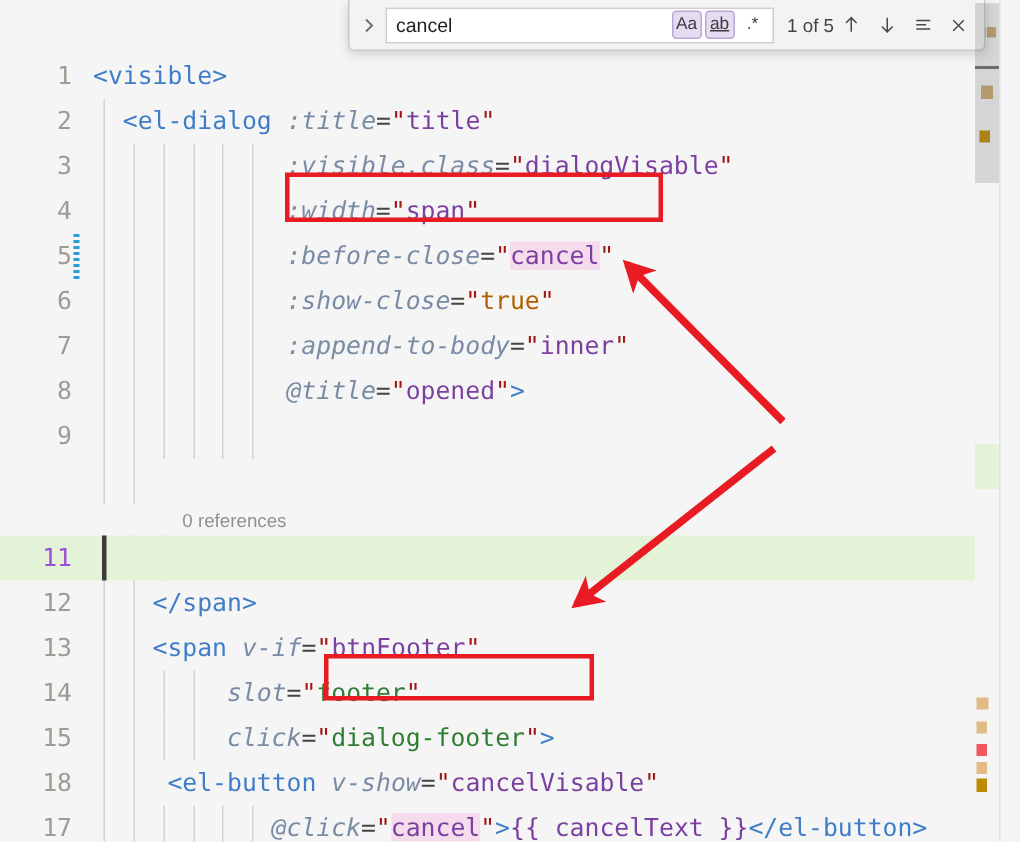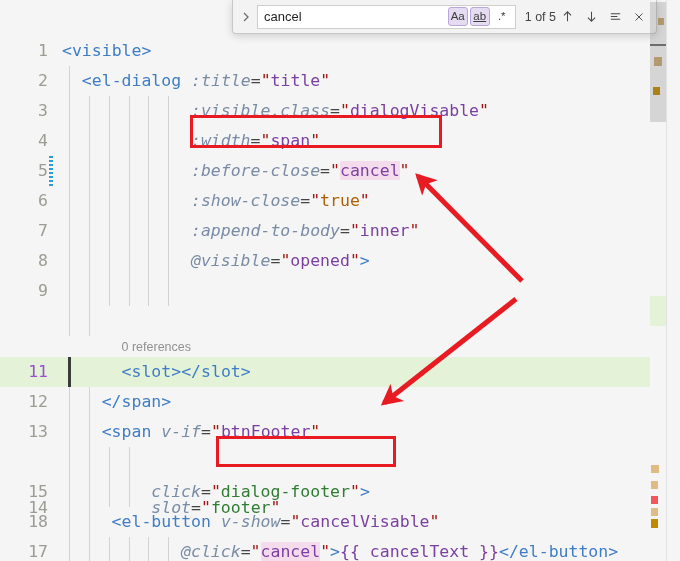--- a/index.html
+++ b/index.html
@@ -338,27 +338,27 @@
         <div class="iguide" style="left: 88.84px; top: 96px; height: 30px;"></div>
         <div class="iguide" style="left: 69px; top: 96px; height: 30px;"></div>
         <div class="iguide" style="left: 69px; top: 66px; height: 30px;"></div>
         <div class="row" style="top: 36px;"><div class="gutter-num">1</div><div class="codetext" style="left: 62px;"><span class="t-punct">&lt;</span><span class="t-tagname">visible</span><span class="t-punct">&gt;</span></div></div>
         <div class="row" style="top: 66px;"><div class="gutter-num">2</div><div class="codetext" style="left: 81.84px;"><span class="t-punct">&lt;</span><span class="t-tagname">el-dialog</span><span class="t-plain"> </span><span class="t-attr">:title</span><span class="t-eq">=</span><span class="t-quote">"</span><span class="t-str">title</span><span class="t-quote">"</span></div></div>
         <div class="row" style="top: 96px;"><div class="gutter-num">3</div><div class="codetext" style="left: 190.96px;"><span class="t-attr">:visible.class</span><span class="t-eq">=</span><span class="t-quote">"</span><span class="t-str">dialogVisable</span><span class="t-quote">"</span></div></div>
         <div class="row" style="top: 126px;"><div class="gutter-num">4</div><div class="codetext" style="left: 190.96px;"><span class="t-attr">:width</span><span class="t-eq">=</span><span class="t-quote">"</span><span class="t-str">span</span><span class="t-quote">"</span></div></div>
         <div class="row" style="top: 156px;"><div class="gutter-num">5</div><div class="codetext" style="left: 190.96px;"><span class="t-attr">:before-close</span><span class="t-eq">=</span><span class="t-quote">"</span><span class="t-str match-hl">cancel</span><span class="t-quote">"</span></div><div class="change-marker"></div></div>
         <div class="row" style="top: 186px;"><div class="gutter-num">6</div><div class="codetext" style="left: 190.96px;"><span class="t-attr">:show-close</span><span class="t-eq">=</span><span class="t-quote">"</span><span class="t-strorg">true</span><span class="t-quote">"</span></div></div>
         <div class="row" style="top: 216px;"><div class="gutter-num">7</div><div class="codetext" style="left: 190.96px;"><span class="t-attr">:append-to-body</span><span class="t-eq">=</span><span class="t-quote">"</span><span class="t-str">inner</span><span class="t-quote">"</span></div></div>
-        <div class="row" style="top: 246px;"><div class="gutter-num">8</div><div class="codetext" style="left: 190.96px;"><span class="t-attr">@visible</span><span class="t-eq">=</span><span class="t-quote">"</span><span class="t-str">opened</span><span class="t-quote">"</span><span class="t-punct">&gt;</span></div></div>
+        <div class="row" style="top: 246px;"><div class="gutter-num">8</div><div class="codetext" style="left: 190.96px;"><span class="t-attr">@title</span><span class="t-eq">=</span><span class="t-quote">"</span><span class="t-str">opened</span><span class="t-quote">"</span><span class="t-punct">&gt;</span></div></div>
         <div class="row" style="top: 276px;"><div class="gutter-num">9</div><div class="codetext" style="left: 62px;"></div></div>
         <div class="codelens" style="top: 337px; left: 121.52px;">0 references</div>
-        <div class="row hl-green" style="top: 357px;"><div class="gutter-num active">11</div><div class="codetext" style="left: 121.52px;"><span class="t-punct">&lt;</span><span class="t-tagname">slot</span><span class="t-punct">&gt;</span><span class="t-punct">&lt;/</span><span class="t-tagname">slot</span><span class="t-punct">&gt;</span></div><div class="cur-bar"></div></div>
+        <div class="row hl-green" style="top: 357px;"><div class="gutter-num active">11</div><div class="cur-bar"></div></div>
         <div class="row" style="top: 387px;"><div class="gutter-num">12</div><div class="codetext" style="left: 101.68px;"><span class="t-punct">&lt;/</span><span class="t-tagname">span</span><span class="t-punct">&gt;</span></div></div>
         <div class="row" style="top: 417px;"><div class="gutter-num">13</div><div class="codetext" style="left: 101.68px;"><span class="t-punct">&lt;</span><span class="t-tagname">span</span><span class="t-plain"> </span><span class="t-attr">v-if</span><span class="t-eq">=</span><span class="t-quote">"</span><span class="t-str">btnFooter</span><span class="t-quote">"</span></div></div>
-        <div class="row" style="top: 447px; margin-top: 46px;"><div class="gutter-num">14</div><div class="codetext" style="left: 151.28px;"><span class="t-attr">slot</span><span class="t-eq">=</span><span class="t-quote">"</span><span class="t-strg">footer</span><span class="t-quote">"</span></div></div>
+        <div class="row" style="top: 447px;"><div class="gutter-num">14</div><div class="codetext" style="left: 151.28px;"><span class="t-attr">slot</span><span class="t-eq">=</span><span class="t-quote">"</span><span class="t-strg">footer</span><span class="t-quote">"</span></div></div>
         <div class="row" style="top: 477px;"><div class="gutter-num">15</div><div class="codetext" style="left: 151.28px;"><span class="t-attr">click</span><span class="t-eq">=</span><span class="t-quote">"</span><span class="t-strg">dialog-footer</span><span class="t-quote">"</span><span class="t-punct">&gt;</span></div></div>
         <div class="row" style="top: 507px;"><div class="gutter-num">18</div><div class="codetext" style="left: 111.6px;"><span class="t-punct">&lt;</span><span class="t-tagname">el-button</span><span class="t-plain"> </span><span class="t-attr">v-show</span><span class="t-eq">=</span><span class="t-quote">"</span><span class="t-str">cancelVisable</span><span class="t-quote">"</span></div></div>
         <div class="row" style="top: 537px;"><div class="gutter-num">17</div><div class="codetext" style="left: 181.04px;"><span class="t-attr">@click</span><span class="t-eq">=</span><span class="t-quote">"</span><span class="t-str match-hl">cancel</span><span class="t-quote">"</span><span class="t-punct">&gt;</span><span class="t-mus">{{ cancelText }}</span><span class="t-punct">&lt;/</span><span class="t-tagname">el-button</span><span class="t-punct">&gt;</span></div></div>
       </div>
   </div>
 
   <div class="minimap" id="minimap">
       <div class="mm-box" style="left: 2px; top: 18px; width: 5px; height: 7px; background: rgb(109, 159, 208);"></div>
       <div class="mm-box" style="left: 8px; top: 18px; width: 6px; height: 7px; background: rgb(201, 171, 114);"></div>
       <div class="mm-box" style="left: 4px; top: 57px; width: 8px; height: 9px; background: rgb(201, 171, 114);"></div>

